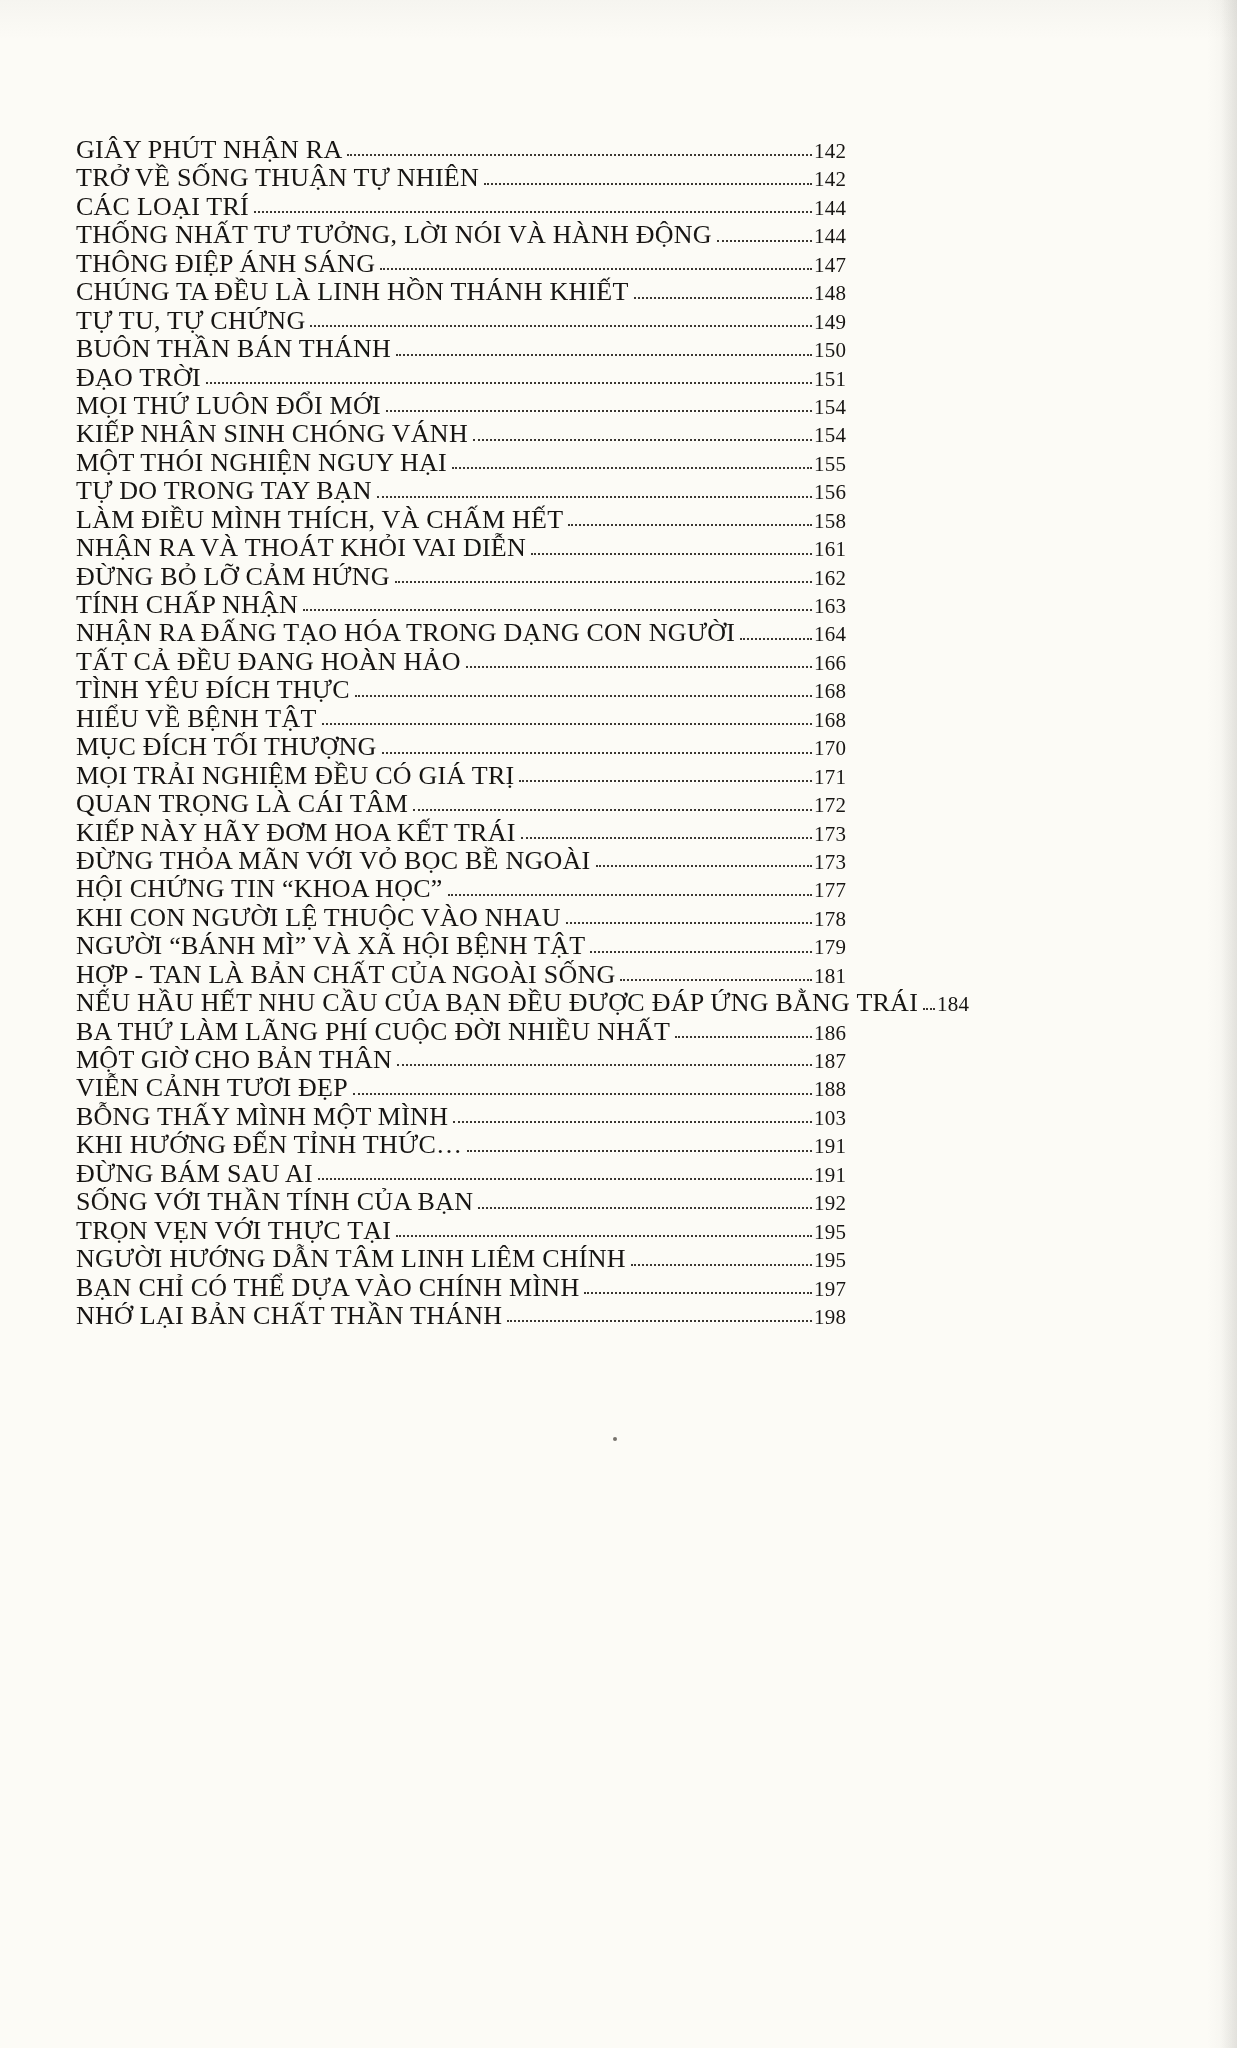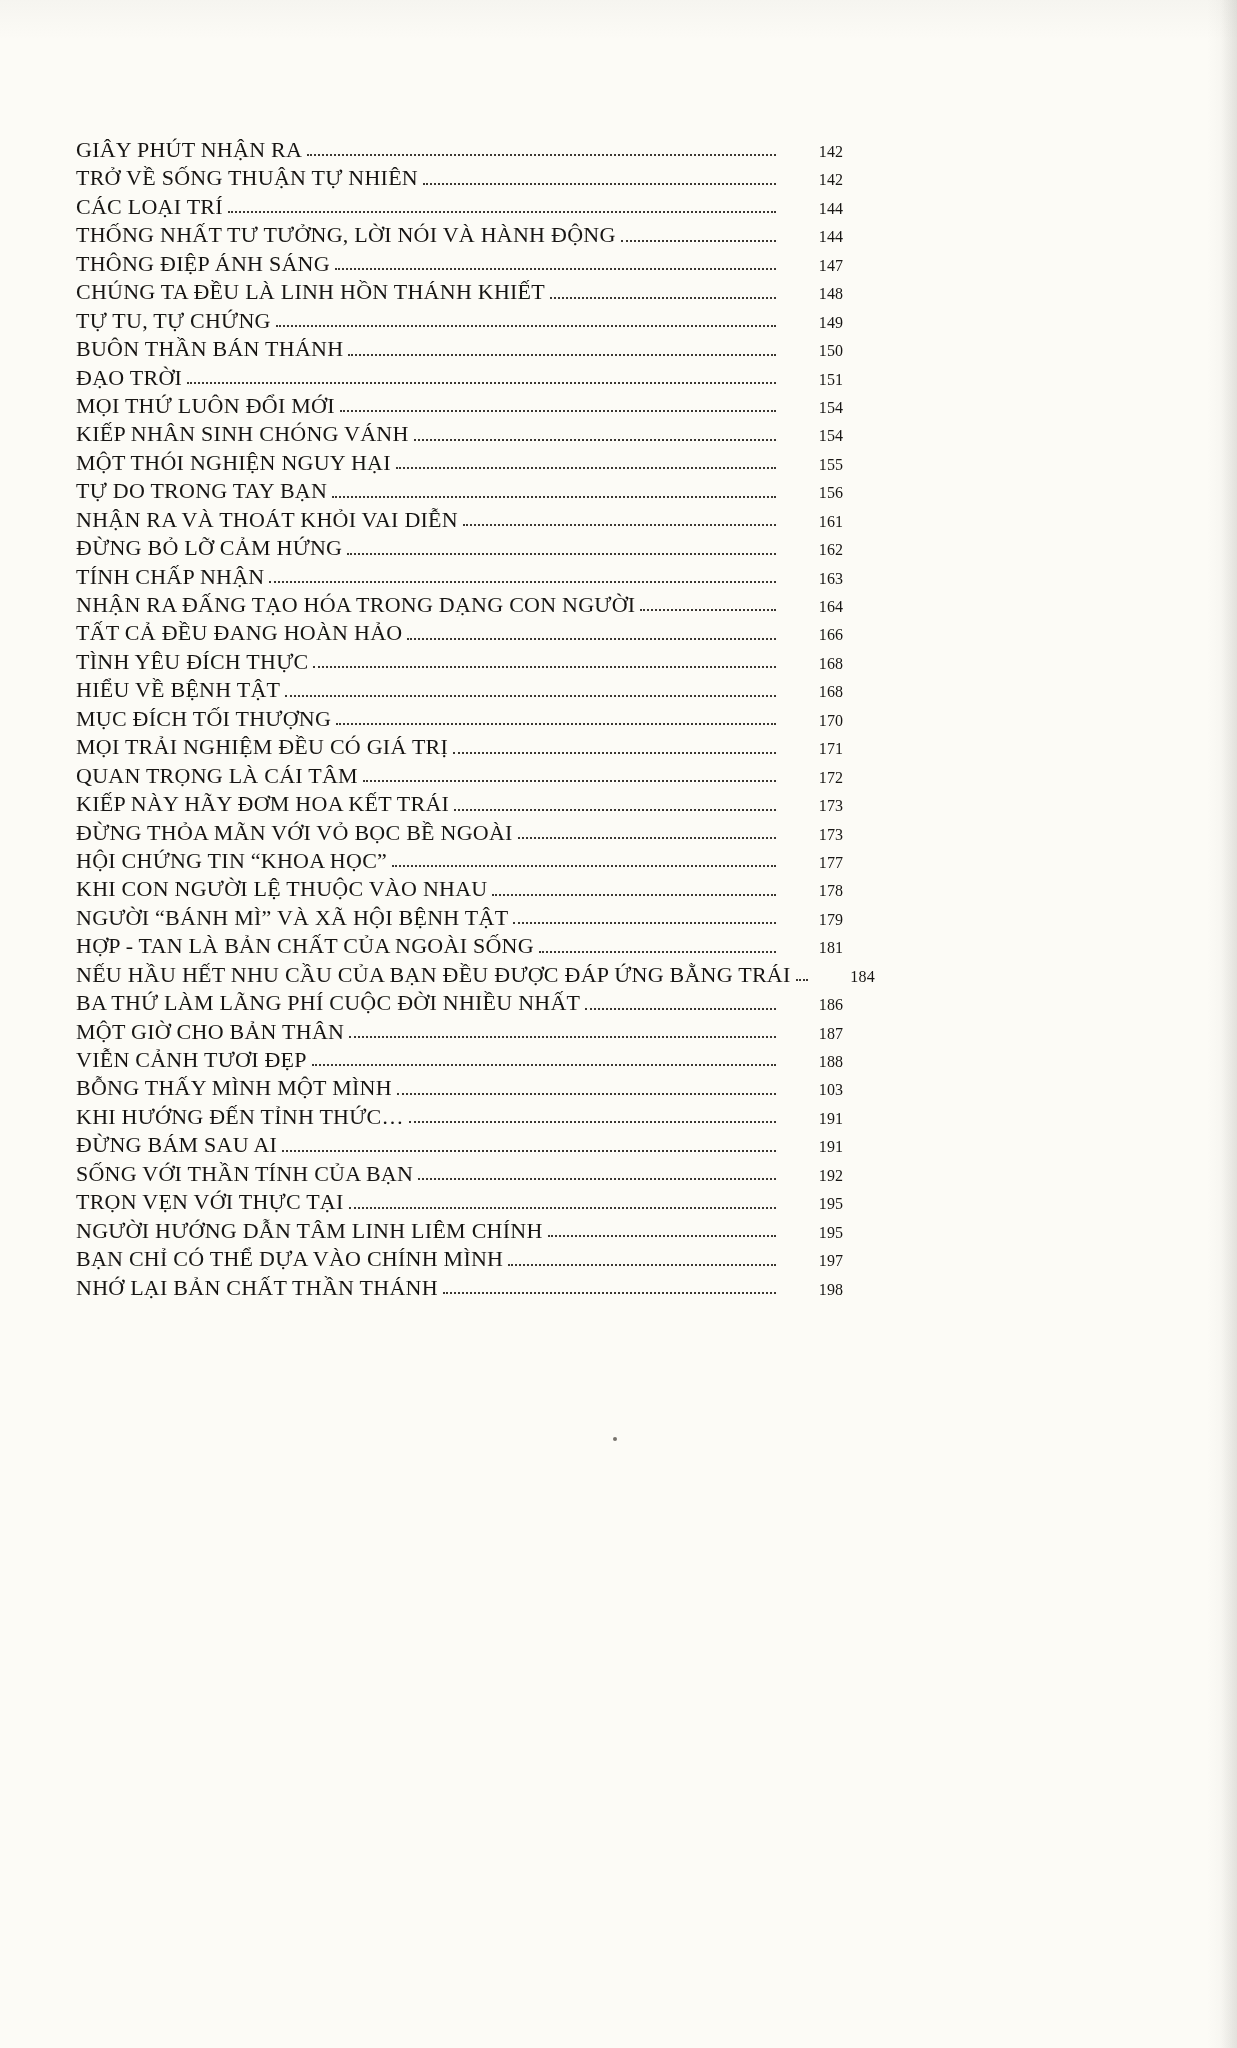--- a/index.html
+++ b/index.html
@@ -29,41 +29,40 @@
     width: 772px;
   }
   .row {
     display: flex;
     align-items: baseline;
     height: 28.45px;
     line-height: 28.45px;
     white-space: nowrap;
   }
   .title {
-    font-size: 22px;
+    font-size: 26px;
     color: #171513;
     letter-spacing: 0.25px;
     font-weight: 500;
     flex: 0 0 auto;
   }
   .dots {
     flex: 1 1 auto;
     align-self: flex-end;
     border-bottom: 2.2px dotted #3a3631;
     margin: 0 2px 8px 5px;
     min-width: 12px;
   }
   .pagenum {
     flex: 0 0 auto;
-    font-size: 16px;
+    font-size: 21px;
     color: #171513;
     letter-spacing: 0.2px;
-    text-align: center;
+    text-align: left;
     min-width: 34px;
-    margin-left: 36px;
   }
   .artifact-dot {
     position: absolute;
     left: 613px;
     top: 1437px;
     width: 4px;
     height: 4px;
     border-radius: 50%;
     background: #55504a;
     opacity: 0.8;
@@ -153,20 +152,25 @@
     <span class="dots"></span>
     <span class="pagenum">155</span>
   </div>
 
   <div class="row">
     <span class="title">TỰ DO TRONG TAY BẠN</span>
     <span class="dots"></span>
     <span class="pagenum">156</span>
   </div>
 
+  <div class="row">
+    <span class="title">LÀM ĐIỀU MÌNH THÍCH, VÀ CHẤM HẾT</span>
+    <span class="dots"></span>
+    <span class="pagenum">158</span>
+  </div>
 
   <div class="row">
     <span class="title">NHẬN RA VÀ THOÁT KHỎI VAI DIỄN</span>
     <span class="dots"></span>
     <span class="pagenum">161</span>
   </div>
 
   <div class="row">
     <span class="title">ĐỪNG BỎ LỠ CẢM HỨNG</span>
     <span class="dots"></span>

